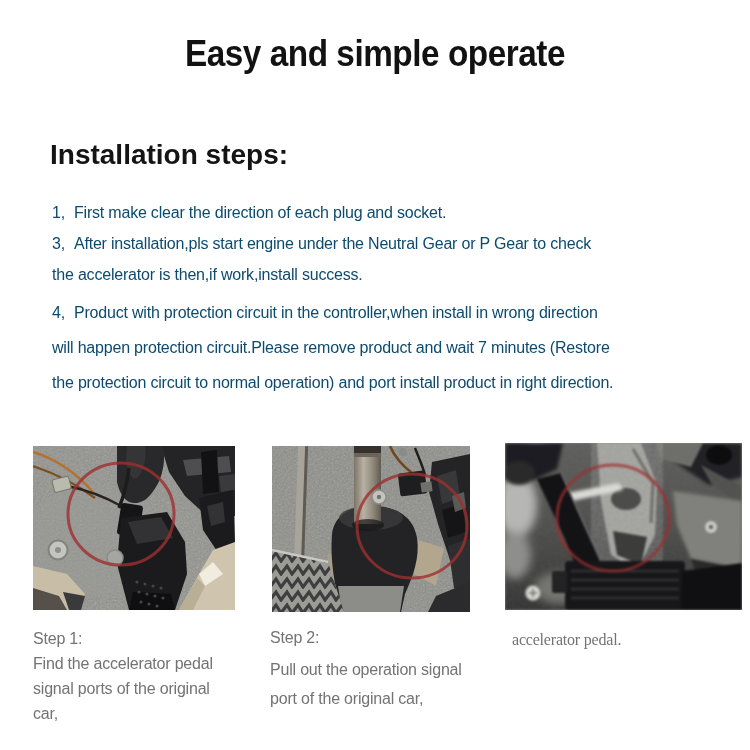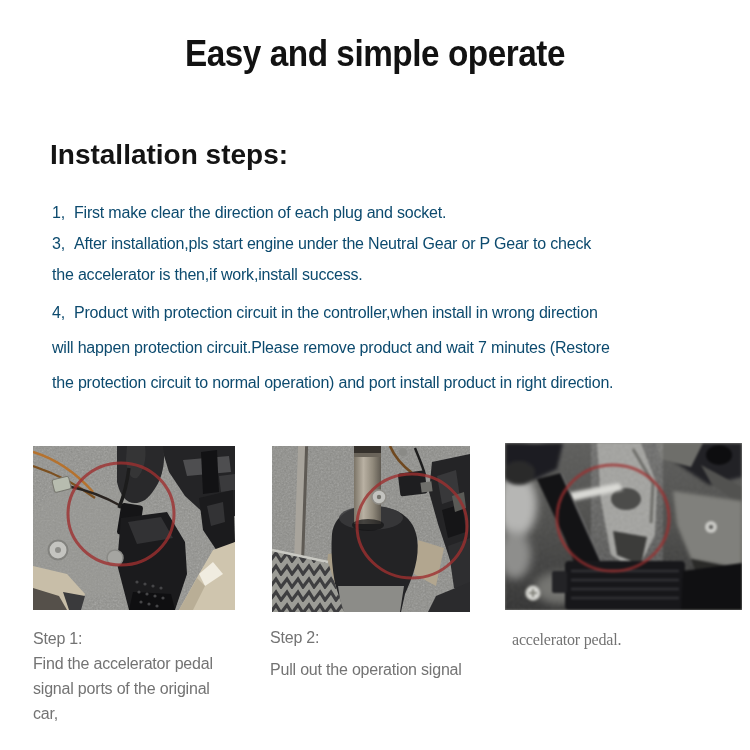--- a/index.html
+++ b/index.html
@@ -273,19 +273,20 @@
   <div class="cap tight" id="cap1">
     <div class="label">Step 1:</div>
     <div class="cl">Find the accelerator pedal</div>
     <div class="cl">signal ports of the original</div>
     <div class="cl">car,</div>
   </div>
 
   <div class="cap loose" id="cap2">
     <div class="label">Step 2:</div>
     <div class="cl">Pull out the operation signal</div>
+    <div class="cl">port of the original car,</div>
   </div>
 
   <div class="cap loose" id="cap3">
     <div class="cl ind">accelerator pedal.</div>
   </div>
 
 </div>
 
 </body></html>

